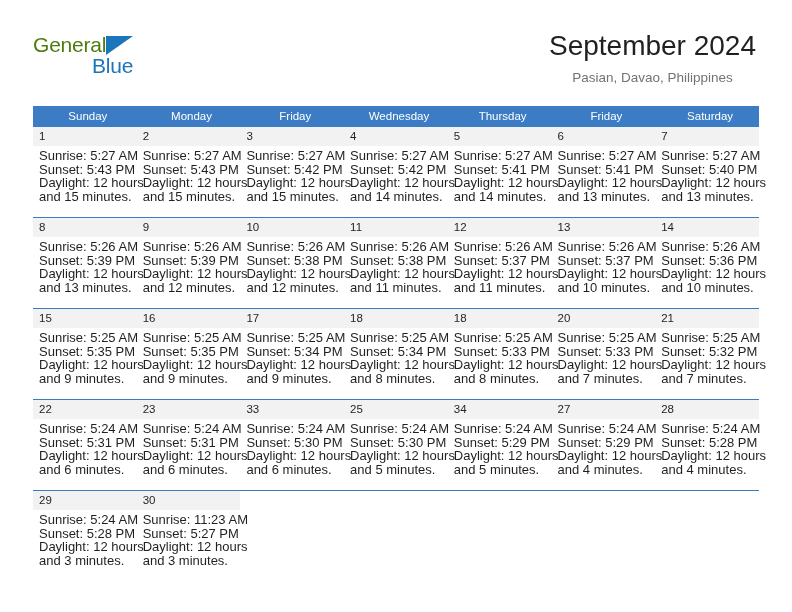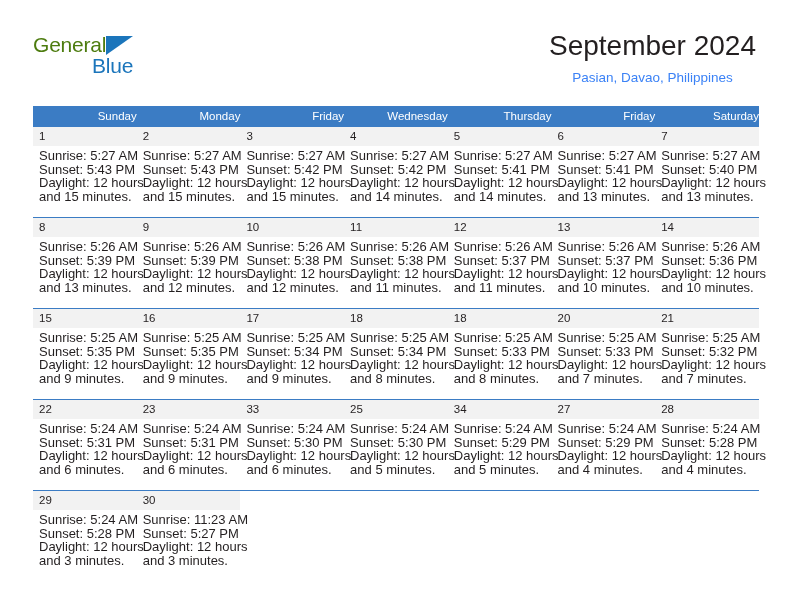--- a/index.html
+++ b/index.html
@@ -73,40 +73,40 @@
   }
   .cal-title {
     font-size: 28px;
     font-weight: normal;
     color: #231f20;
     line-height: 1.15;
     margin: 0;
   }
   .cal-sub {
     font-size: 13.5px;
-    color: #3b82f6;
+    color: #737373;
     margin-top: 8px;
     line-height: 1.2;
   }
 
   
   .cal {
     position: absolute;
     left: 33px;
     top: 106px;
     width: 726px;
     border-collapse: collapse;
     table-layout: fixed;
   }
   .cal th {
     background: #3b7cc4;
     color: #ffffff;
     font-size: 11.5px;
     font-weight: normal;
-    text-align: right;
+    text-align: center;
     padding: 4px 0 5px 6px;
     border: none;
     height: 19px;
   }
   .cal td {
     vertical-align: top;
     width: 103.71px;
     padding: 0;
     border: none;
   }

